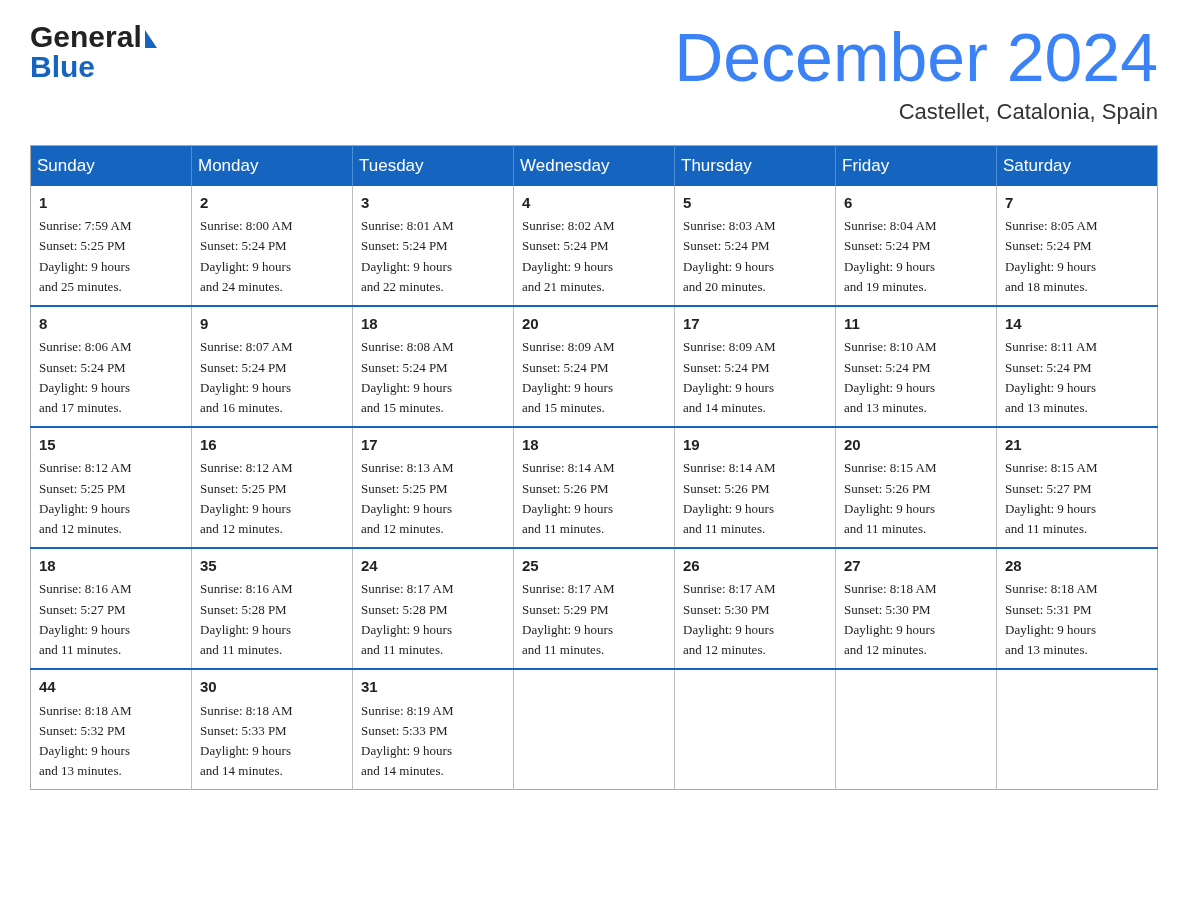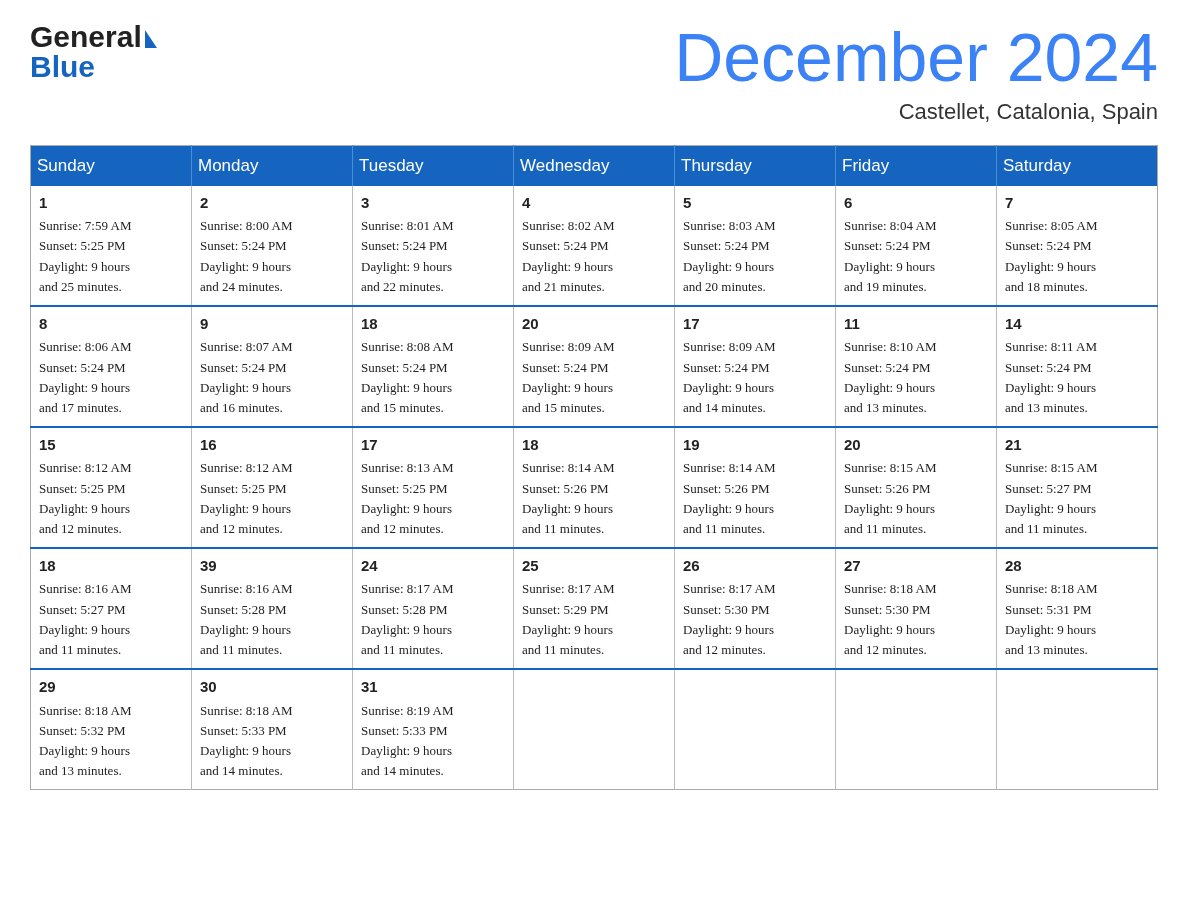--- a/index.html
+++ b/index.html
@@ -237,21 +237,21 @@
           <span class="day-number">21</span>
           <div class="day-info">Sunrise: 8:15 AM<br>Sunset: 5:27 PM<br>Daylight: 9 hours<br>and 11 minutes.</div>
         </td>
       </tr>
       <tr>
         <td>
           <span class="day-number">18</span>
           <div class="day-info">Sunrise: 8:16 AM<br>Sunset: 5:27 PM<br>Daylight: 9 hours<br>and 11 minutes.</div>
         </td>
         <td>
-          <span class="day-number">39</span>
+          <span class="day-number">35</span>
           <div class="day-info">Sunrise: 8:16 AM<br>Sunset: 5:28 PM<br>Daylight: 9 hours<br>and 11 minutes.</div>
         </td>
         <td>
           <span class="day-number">24</span>
           <div class="day-info">Sunrise: 8:17 AM<br>Sunset: 5:28 PM<br>Daylight: 9 hours<br>and 11 minutes.</div>
         </td>
         <td>
           <span class="day-number">25</span>
           <div class="day-info">Sunrise: 8:17 AM<br>Sunset: 5:29 PM<br>Daylight: 9 hours<br>and 11 minutes.</div>
         </td>
@@ -263,21 +263,21 @@
           <span class="day-number">27</span>
           <div class="day-info">Sunrise: 8:18 AM<br>Sunset: 5:30 PM<br>Daylight: 9 hours<br>and 12 minutes.</div>
         </td>
         <td>
           <span class="day-number">28</span>
           <div class="day-info">Sunrise: 8:18 AM<br>Sunset: 5:31 PM<br>Daylight: 9 hours<br>and 13 minutes.</div>
         </td>
       </tr>
       <tr>
         <td>
-          <span class="day-number">29</span>
+          <span class="day-number">44</span>
           <div class="day-info">Sunrise: 8:18 AM<br>Sunset: 5:32 PM<br>Daylight: 9 hours<br>and 13 minutes.</div>
         </td>
         <td>
           <span class="day-number">30</span>
           <div class="day-info">Sunrise: 8:18 AM<br>Sunset: 5:33 PM<br>Daylight: 9 hours<br>and 14 minutes.</div>
         </td>
         <td>
           <span class="day-number">31</span>
           <div class="day-info">Sunrise: 8:19 AM<br>Sunset: 5:33 PM<br>Daylight: 9 hours<br>and 14 minutes.</div>
         </td>

